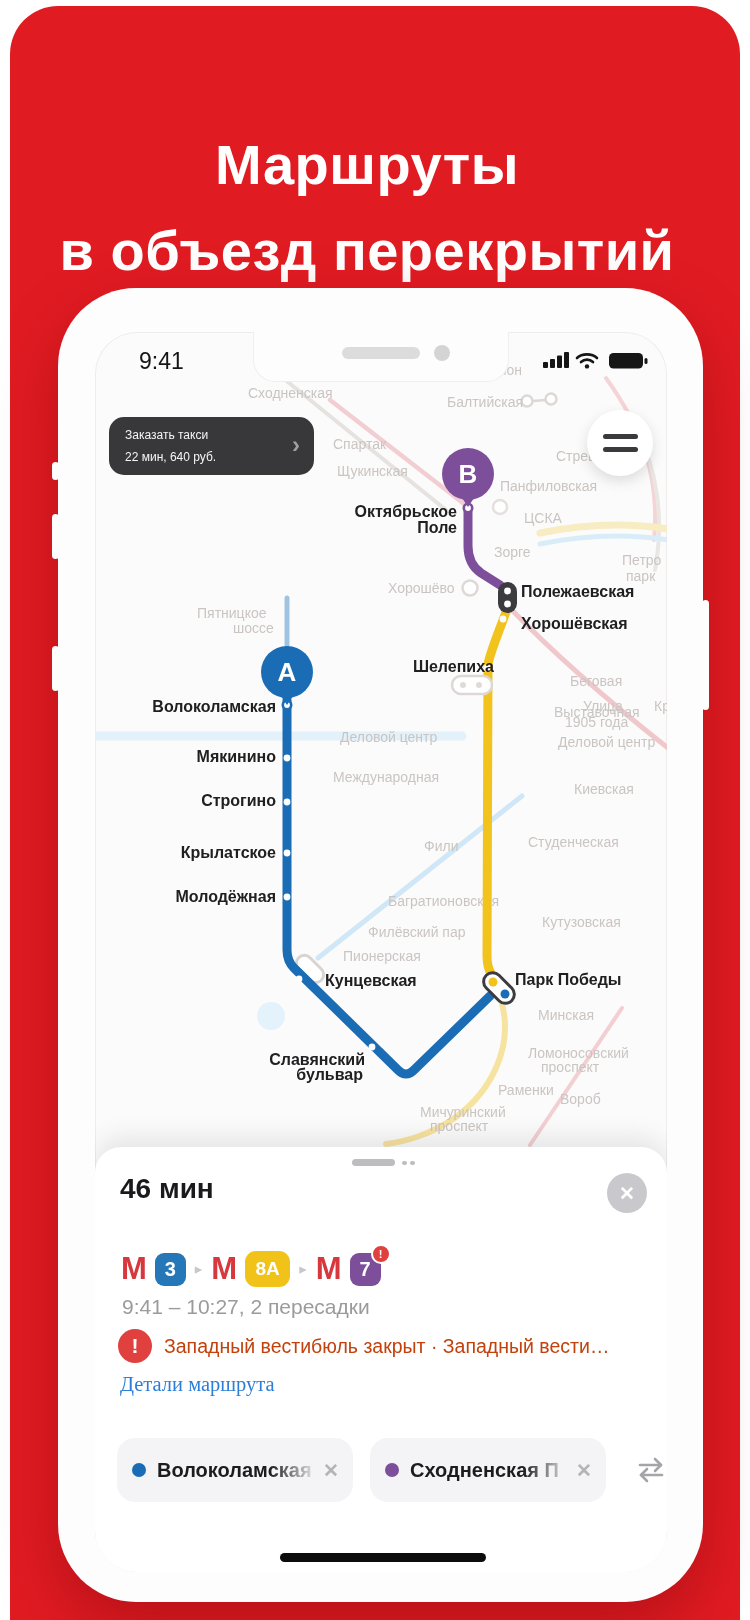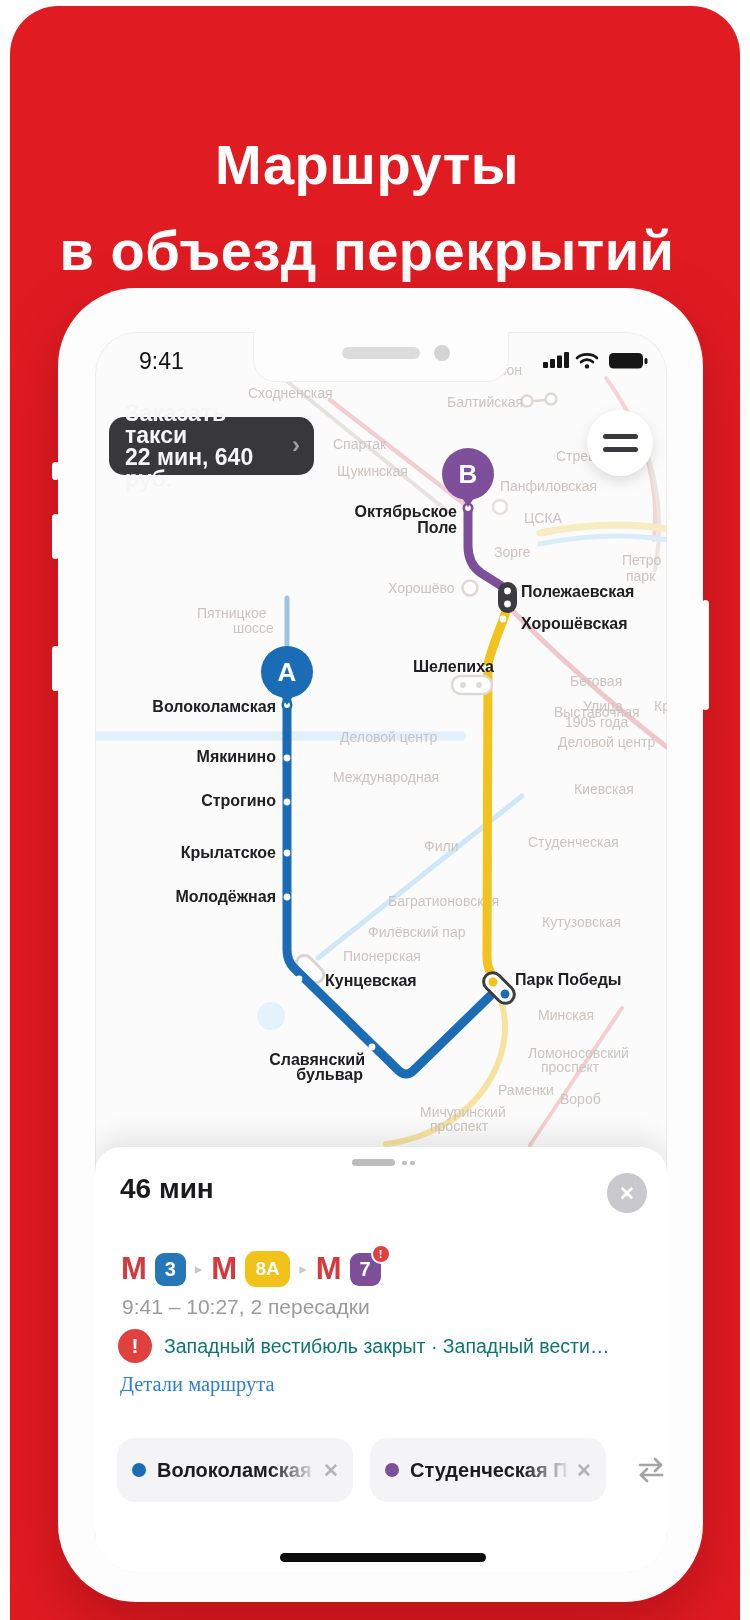--- a/index.html
+++ b/index.html
@@ -23,21 +23,21 @@
   .notch{position:absolute;left:158px;top:0;width:256px;height:50px;background:#fdfdfd;
     border:1px solid #f0eeee;border-top:none;border-radius:0 0 22px 22px;}
   .speaker{position:absolute;left:88px;top:15px;width:78px;height:12px;border-radius:6px;background:#dcdcdc;}
   .camera{position:absolute;left:180px;top:13px;width:16px;height:16px;border-radius:50%;background:#d4d4d4;}
   .sb-time{position:absolute;left:44px;top:16px;font-size:23px;font-weight:400;color:#151515;}
   .sb-icons{position:absolute;right:16px;top:18px;}
   
   .taxi-badge{position:absolute;left:14px;top:85px;width:205px;height:58px;background:#38383a;
     border-radius:15px;display:flex;align-items:center;justify-content:space-between;
     padding:0 14px 0 16px;color:#f5f5f5;}
-  .taxi-lines{font-size:23px;font-weight:700;line-height:22px;}
+  .taxi-lines{font-size:12px;font-weight:400;line-height:22px;}
   .taxi-chevron{color:#9f9fa2;font-size:24px;font-weight:700;margin-top:-2px;}
   
   .menu-btn{position:absolute;left:492px;top:78px;width:66px;height:66px;border-radius:50%;background:#fff;
     box-shadow:0 5px 14px rgba(0,0,0,.13);display:flex;flex-direction:column;align-items:center;
     justify-content:center;gap:8px;}
   .menu-bar{width:35px;height:5px;border-radius:2.5px;background:#3a3a3c;}
   
   .sheet{position:absolute;left:0;top:815px;width:572px;height:425px;background:#fff;
     border-radius:26px 26px 0 0;box-shadow:0 -10px 26px rgba(0,0,0,.09);}
   .handle{position:absolute;left:257px;top:12px;width:43px;height:7px;border-radius:3.5px;background:#bdbdc1;}
@@ -52,21 +52,21 @@
     font-weight:700;display:flex;align-items:center;justify-content:center;padding:0 6px;}
   .line-badge.wide{min-width:45px;height:36px;border-radius:11px;font-size:19px;}
   .seg-chevron{color:#c8c8cb;font-size:15px;margin:0 1px;}
   .warn-dot{position:absolute;top:-9px;right:-10px;width:20px;height:20px;border-radius:50%;
     background:var(--warning_red,#e0403e);border:2.5px solid #fff;color:#fff;font-size:11px;font-weight:700;
     display:flex;align-items:center;justify-content:center;}
   .time-range{position:absolute;left:27px;top:148px;font-size:21px;color:#9b9b9d;}
   .warning-row{position:absolute;left:23px;top:182px;display:flex;align-items:center;gap:12px;width:535px;}
   .warning-icon{flex:0 0 auto;width:34px;height:34px;border-radius:50%;background:var(--warning_red,#e0403e);
     color:#fff;font-size:21px;font-weight:700;display:flex;align-items:center;justify-content:center;}
-  .warning-text{font-size:19.5px;color:#0f766e;white-space:nowrap;overflow:hidden;}
+  .warning-text{font-size:19.5px;color:#c2410c;white-space:nowrap;overflow:hidden;}
   .details-link{position:absolute;left:25px;top:226px;font-size:20.5px;font-weight:500;
     color:var(--link_blue,#2b7ed8);font-family:Liberation Serif, serif;}
   .chips-row{position:absolute;left:22px;top:291px;display:flex;align-items:center;gap:17px;}
   .chip{width:236px;height:64px;border-radius:18px;background:#f4f4f6;display:flex;align-items:center;
     padding:0 14px 0 15px;}
   .chip-dot{flex:0 0 auto;width:14px;height:14px;border-radius:50%;}
   .chip-label{flex:1 1 auto;margin-left:11px;font-size:20px;font-weight:600;color:#1c1c1e;
     white-space:nowrap;overflow:hidden;
     -webkit-mask-image:linear-gradient(90deg,#000 68%,transparent 97%);
     mask-image:linear-gradient(90deg,#000 68%,transparent 97%);}
@@ -292,21 +292,21 @@
           </div>
           <div class="details-link">Детали маршрута</div>
           <div class="chips-row" id="chips-row">
               <div class="chip">
                 <span class="chip-dot" style="background: rgb(26, 108, 181);"></span>
                 <span class="chip-label">Волоколамская</span>
                 <span class="chip-x">✕</span>
               </div>
               <div class="chip">
                 <span class="chip-dot" style="background: rgb(125, 79, 155);"></span>
-                <span class="chip-label">Студенческая П</span>
+                <span class="chip-label">Сходненская П</span>
                 <span class="chip-x">✕</span>
               </div>
               <svg width="32" height="32" viewBox="0 0 32 32" class="swap-btn">
                 <g fill="none" stroke="#a5a5a9" stroke-width="2.6" stroke-linecap="round" stroke-linejoin="round">
                   <path d="M 5,11 H 26"></path>
                   <path d="M 20,5 L 26,11 L 20,17"></path>
                   <path d="M 27,21 H 6"></path>
                   <path d="M 12,15 L 6,21 L 12,27"></path>
                 </g>
               </svg>

